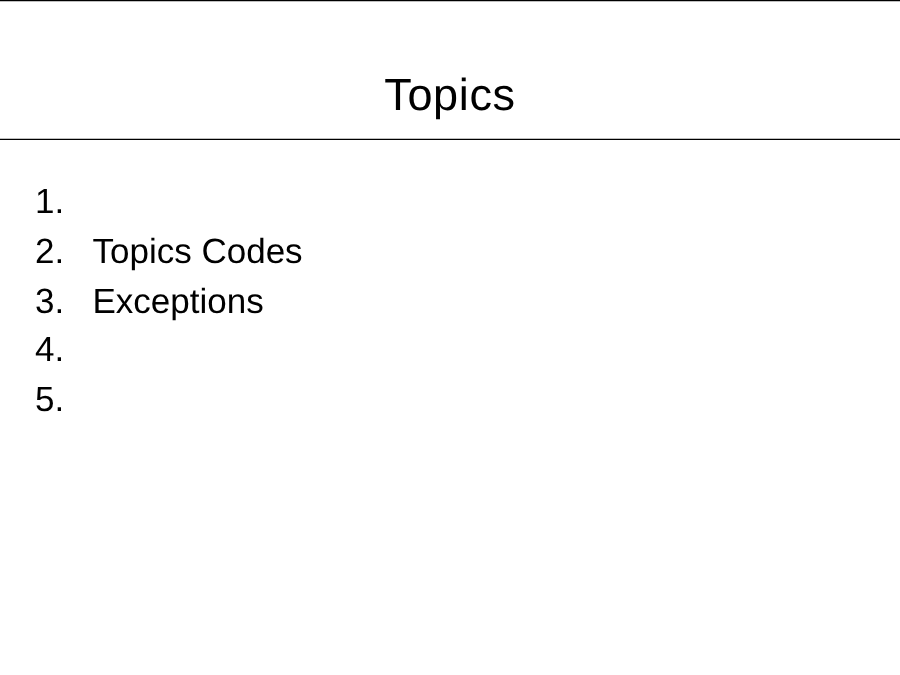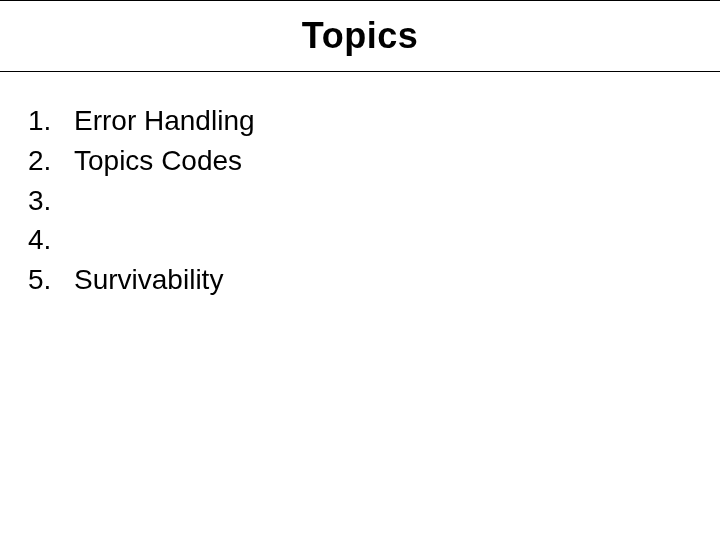--- a/index.html
+++ b/index.html
@@ -22,22 +22,23 @@
     }
     .title-bar {
       width: 100%;
       border-top: 1px solid #000;
       border-bottom: 1px solid #000;
       padding: 14px 0;
       text-align: center;
     }
     .title {
       font-size: 36px;
-      font-weight: bold;
+      font-weight: normal;
       letter-spacing: 0.5px;
+      margin-top: 40px;
     }
     .content {
       padding: 30px 0 0 28px;
     }
     .list {
       list-style: none;
     }
     .list-item {
       display: flex;
       align-items: baseline;
@@ -57,31 +58,30 @@
 <body>
 
 <div class="slide">
   <div class="title-bar">
     <h1 class="title">Topics</h1>
   </div>
   <div class="content">
     <ol class="list">
       <li class="list-item">
         <span class="list-number">1.</span>
-        <span class="list-text">Error Handling</span>
       </li>
       <li class="list-item">
         <span class="list-number">2.</span>
         <span class="list-text">Topics Codes</span>
       </li>
       <li class="list-item">
         <span class="list-number">3.</span>
+        <span class="list-text">Exceptions</span>
       </li>
       <li class="list-item">
         <span class="list-number">4.</span>
       </li>
       <li class="list-item">
         <span class="list-number">5.</span>
-        <span class="list-text">Survivability</span>
       </li>
     </ol>
   </div>
 </div>
 
 </body></html>

